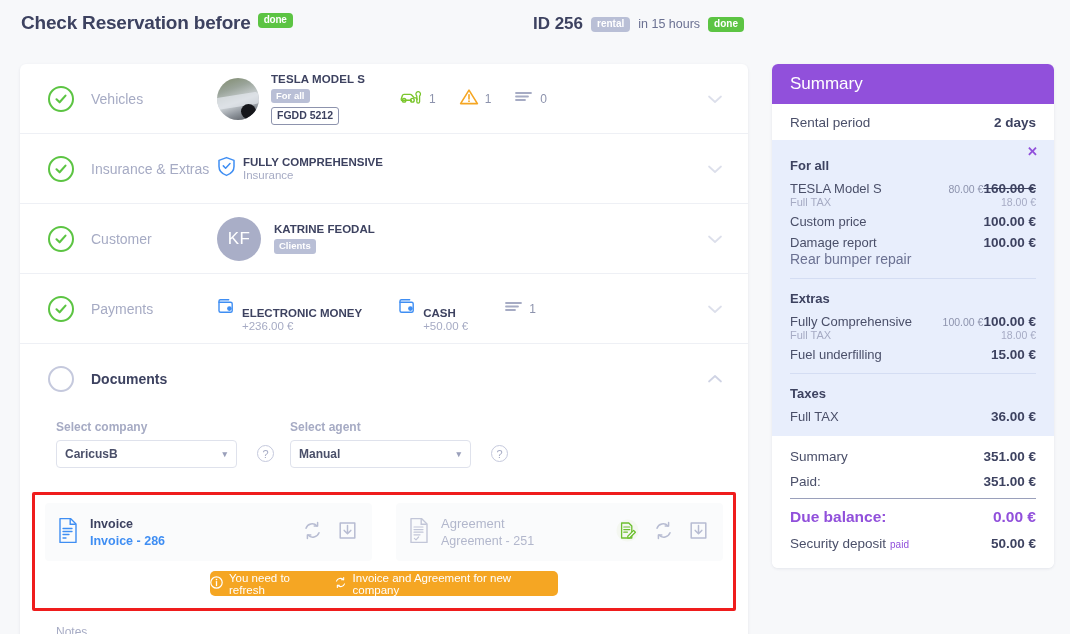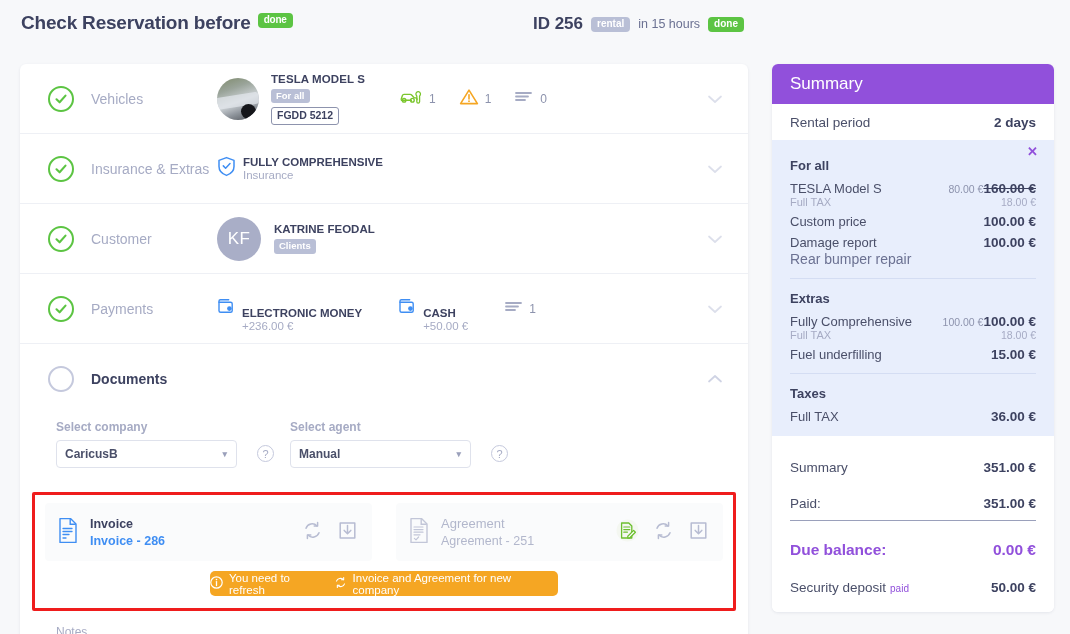--- a/index.html
+++ b/index.html
@@ -202,21 +202,21 @@
   .li-sub-name { font-size: 11px; color: #a6abc4; }
   .li-sub-val { font-size: 10.5px; color: #a6abc4; }
   .li-note { font-size: 14px; color: #6b7192; margin-top: 1px; }
   .hr-light { height: 1px; background: #d4ddf3; margin: 9px 18px 0; }
   .totals { background: #fff; padding: 8px 0 12px; }
   .tot-row {
     display: flex; justify-content: space-between; align-items: baseline;
     padding: 5px 18px; font-size: 13.5px;
   }
   .tot-row .lbl { color: #4a4f69; }
-  .tot-row .val { font-weight: bold; color: #3d4260; margin-top: 11px; }
+  .tot-row .val { font-weight: bold; color: #3d4260; }
   .hr-dark { height: 1px; background: #9aa0bb; margin: 4px 18px; }
   .due .lbl, .due .val { color: #9150db; font-weight: bold; font-size: 15.5px; }
   .paid-tag { color: #9150db; font-size: 10px; margin-left: 4px; }
 </style>
 </head>
 <body>
 
 <div class="page">
 
   <div class="header">

